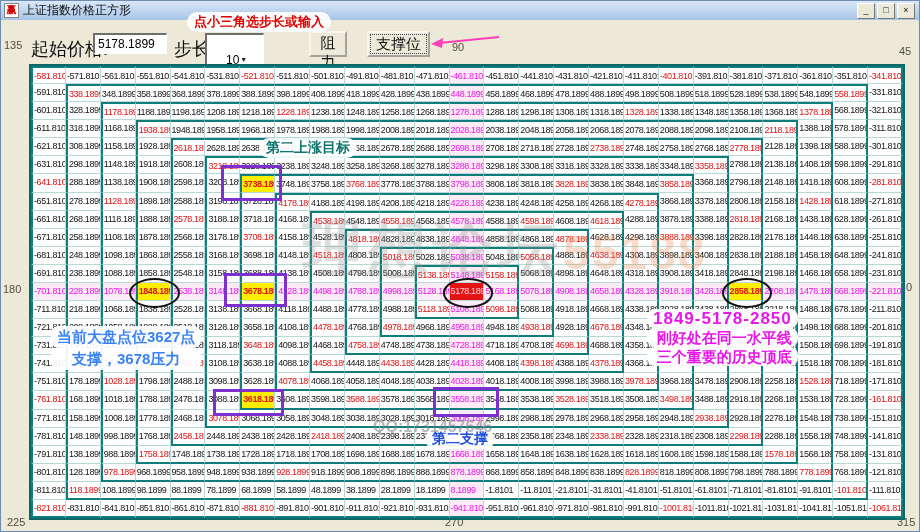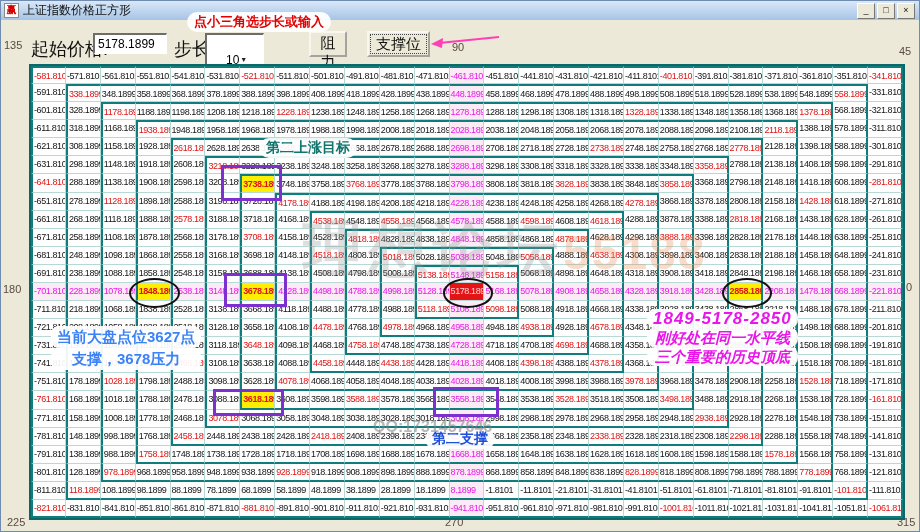--- a/index.html
+++ b/index.html
@@ -48,21 +48,21 @@
   .c-yellow{background:#ffee00 !important;color:#dc1414 !important;font-weight:bold;}
   .c-center{background:#e41414 !important;color:#ffd2dc !important;}
   .ellipse{position:absolute;border:2px solid #111;border-radius:50%;z-index:30;}
   .pbox{position:absolute;border:3px solid #7e2fd0;z-index:25;}
   
   .note-line{background:rgba(255,255,255,.93);border-radius:8px;padding:0 6px;
     white-space:nowrap;}
   #note-left{position:absolute;left:50px;top:325px;z-index:40;font-weight:bold;
     color:#3b82f6;font-size:15px;line-height:22px;text-align:center;}
   #note-right{position:absolute;left:646px;top:308px;z-index:40;font-weight:bold;
-    color:#e816e8;font-size:15px;line-height:19px;text-align:center;font-style:italic;}
+    color:#e816e8;font-size:15px;line-height:19px;text-align:right;}
   #note-right .big{font-size:17px;letter-spacing:1px;}
   #target-bubble{left:210px;top:137px;color:#0f766e;font-size:14px;z-index:40;margin-left:48px;}
   #support2-bubble{left:424px;top:392px;color:#1d4ed8;font-size:14px;z-index:40;margin-top:36px;}
   
   #wm1{position:absolute;left:302px;top:208px;z-index:50;pointer-events:none;
     font-weight:bold;white-space:nowrap;}
   #wm1 .g{font-size:60px;color:rgba(150,150,150,.30);letter-spacing:5px;}
   #wm1 .o{font-size:48px;color:rgba(238,140,88,.30);letter-spacing:2px;}
   #wm2{position:absolute;left:372px;top:417px;z-index:50;pointer-events:none;
     font-size:16px;font-weight:bold;color:rgba(125,125,125,.55);}

